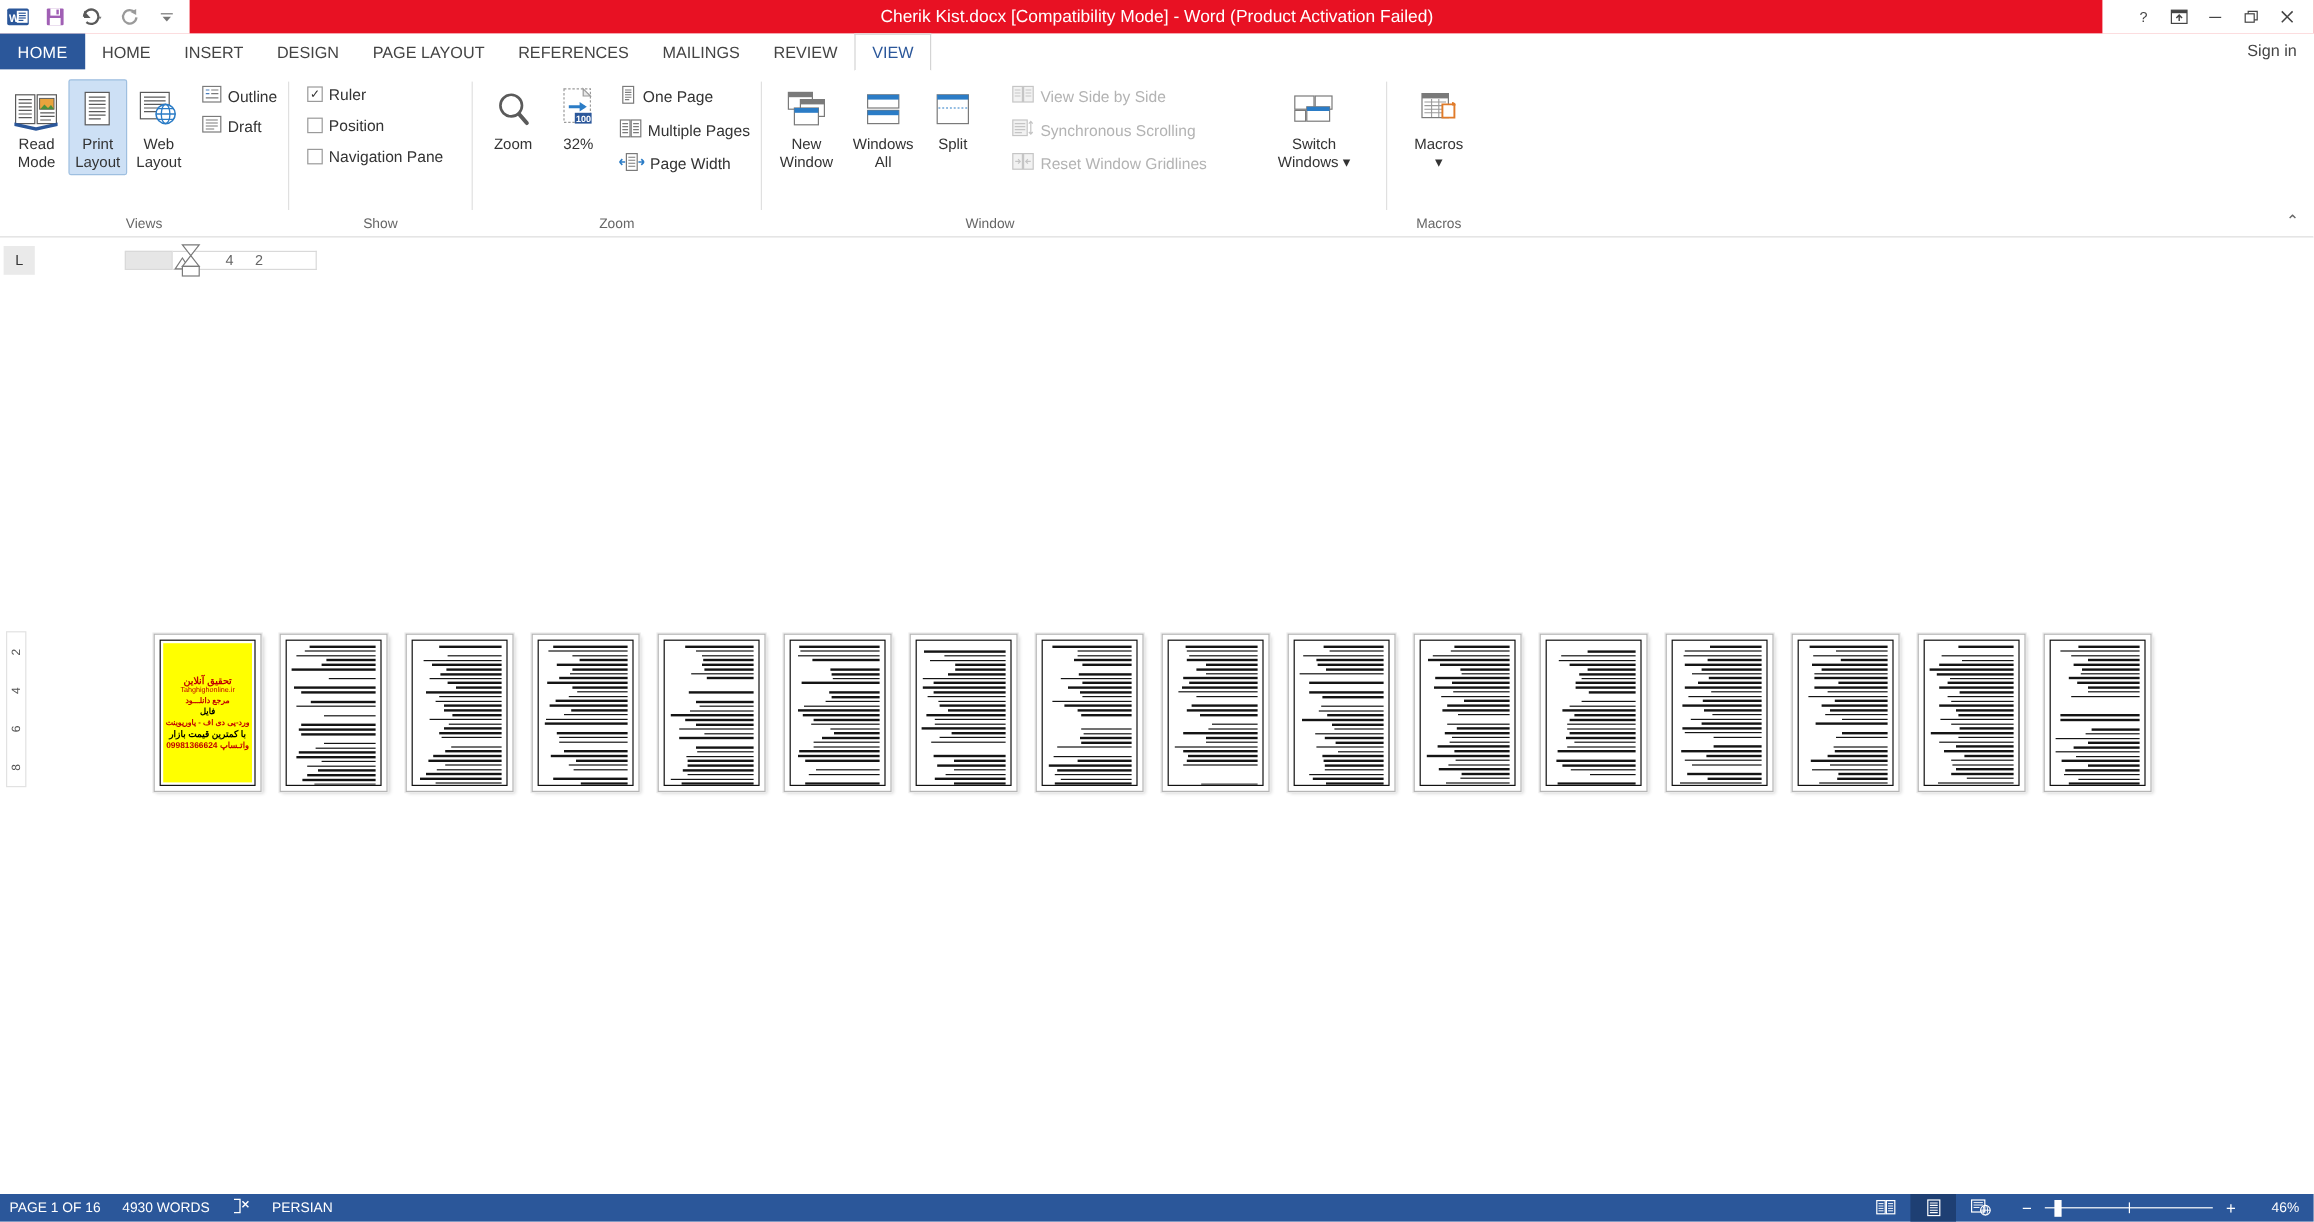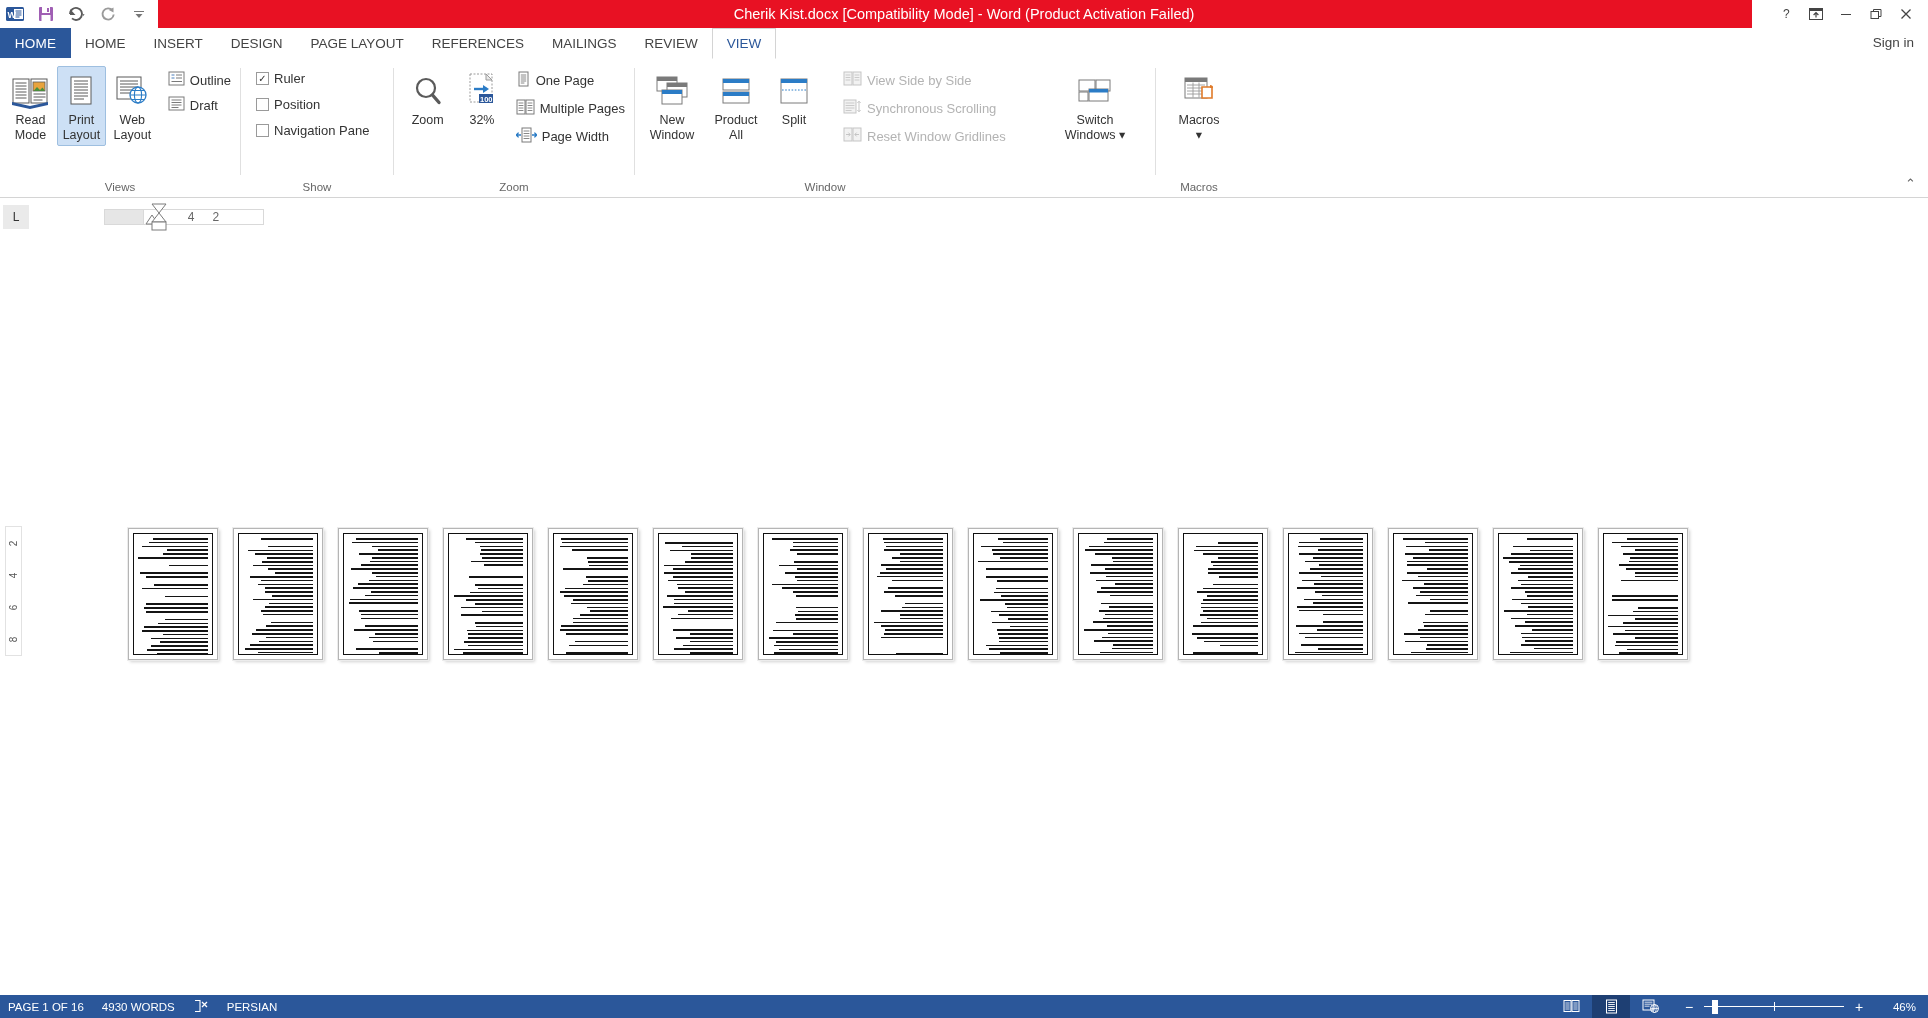--- a/index.html
+++ b/index.html
@@ -419,21 +419,21 @@
       </div>
       <div class="bigbtn" style="width:62px">
         <span class="ic">
           <svg width="36" height="36" viewBox="0 0 36 36">
             <rect x="5" y="5" width="26" height="11" fill="#fff" stroke="#7a7a7a"></rect>
             <rect x="5" y="5" width="26" height="4" fill="#2b7cc6"></rect>
             <rect x="5" y="18" width="26" height="11" fill="#fff" stroke="#7a7a7a"></rect>
             <rect x="5" y="18" width="26" height="4" fill="#2b7cc6"></rect>
           </svg>
         </span>
-        <span class="lbl"><span>Product</span><br><span>All</span></span>
+        <span class="lbl"><span>Windows</span><br><span>All</span></span>
       </div>
       <div class="bigbtn" style="width:50px">
         <span class="ic">
           <svg width="34" height="36" viewBox="0 0 34 36">
             <rect x="4" y="5" width="26" height="24" fill="#fff" stroke="#7a7a7a"></rect>
             <rect x="4" y="5" width="26" height="4" fill="#2b7cc6"></rect>
             <path d="M5 16 L29 16" stroke="#2b7cc6" stroke-width="1" stroke-dasharray="1.6 1.6"></path>
           </svg>
         </span>
         <span class="lbl">Split</span>
@@ -544,20 +544,33 @@
 
   <div class="vruler">
     <span>2</span>
     <span>4</span>
     <span>6</span>
     <span>8</span>
   </div>
 
   <div class="pages">
 
+    <div class="pg">
+      <div class="inner" style="padding:2px">
+        <div class="ad">
+          <div class="t1">تحقیق آنلاین</div>
+          <div class="t2">Tahghighonline.ir</div>
+          <div class="t3">مرجع دانلـــود</div>
+          <div class="t4">فایل</div>
+          <div class="t5">ورد-پی دی اف - پاورپوینت</div>
+          <div class="t6">با کمترین قیمت بازار</div>
+          <div class="t7">09981366624 واتـساپ</div>
+        </div>
+      </div>
+    </div>
 
     <div class="pg">
         <div class="inner">
           <div class="ln" style="width: 79%; margin-left: 21%;"></div>
           <div class="ln" style="width: 85%; margin-left: 15%;"></div>
           <div class="ln" style="width: 94%; margin-left: 6%;"></div>
           <div class="ln" style="width: 58%; margin-left: 42%;"></div>
           <div class="ln" style="width: 64%; margin-left: 36%;"></div>
           <div class="ln" style="width: 100%; margin-left: 0%;"></div>
           <div class="gap"></div>

